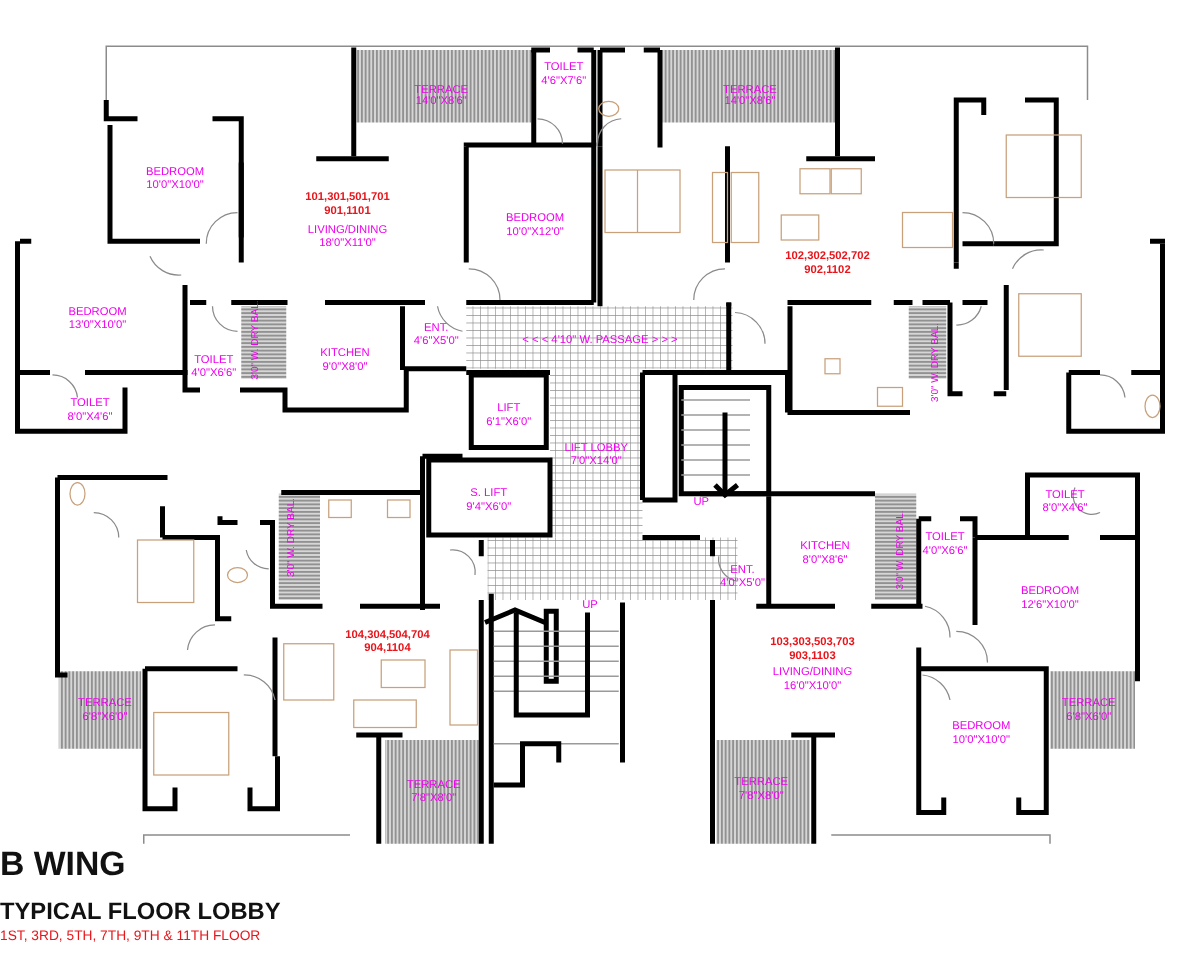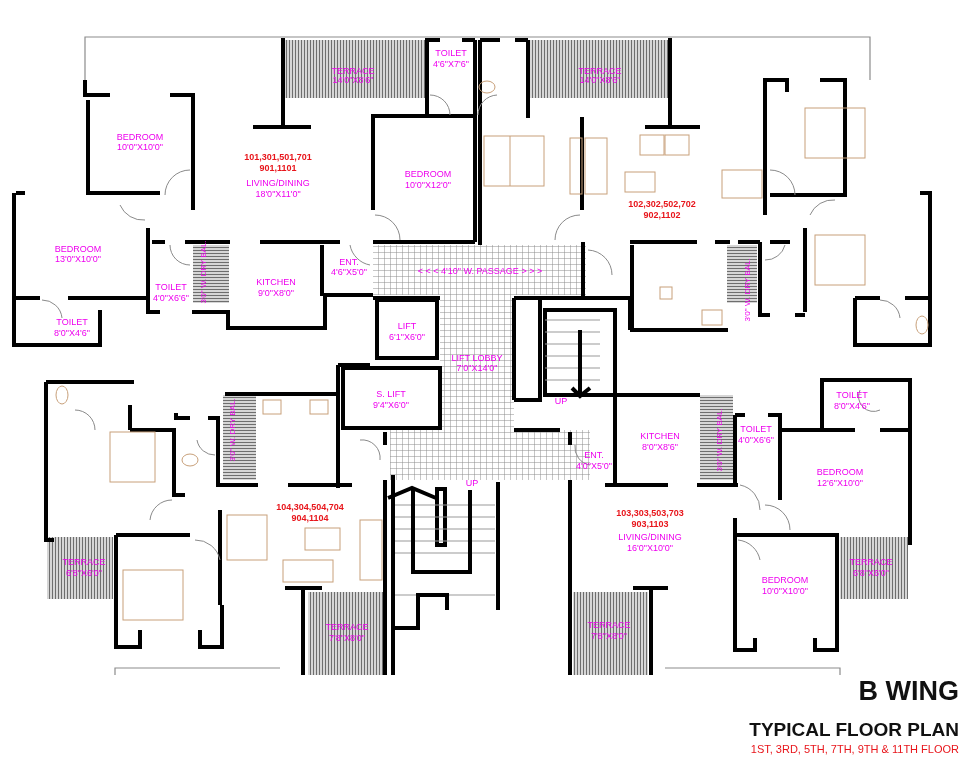--- a/index.html
+++ b/index.html
@@ -6,21 +6,21 @@
   body { width: 959px; height: 768px; overflow: hidden; position: relative; font-family: "Liberation Sans", sans-serif; }
   svg#plan { position: absolute; left: 0; top: 0; width: 959px; height: 768px; }
   .wall { fill: none; stroke: #000; stroke-width: 4; stroke-linejoin: miter; }
   .thin { fill: none; stroke: #9a9a9a; stroke-width: 1.2; }
   .frame { fill: none; stroke: #8c8c8c; stroke-width: 1.2; }
   .door { fill: none; stroke: #8a8a8a; stroke-width: 1; }
   .furn { fill: none; stroke: #c8a07a; stroke-width: 1; }
   .lbl { fill: #ee00ee; font-family: "Liberation Sans Narrow", "Liberation Sans", sans-serif; font-size: 9px; text-anchor: middle; }
   .unit { fill: #e8151b; font-family: "Liberation Sans", sans-serif; font-size: 9px; font-weight: bold; text-anchor: middle; }
   .rot { fill: #ee00ee; font-family: "Liberation Sans", sans-serif; font-size: 8px; text-anchor: middle; }
-  .title { position: absolute; left: 0; width: 959px; text-align: right; font-family: "Liberation Sans", sans-serif; }
+  .title { position: absolute; left: 0; width: 959px; text-align: left; font-family: "Liberation Sans", sans-serif; }
   #t-wing { top: 676px; font-size: 27px; font-weight: bold; color: #111; }
   #t-sub { top: 719px; font-size: 19px; font-weight: bold; color: #111; }
   #t-floors { top: 743px; font-size: 11px; font-weight: normal; color: #e8151b; }
 </style>
 </head>
 <body>
 
 <svg id="plan" viewBox="0 0 959 768" xmlns="http://www.w3.org/2000/svg">
   <defs>
     <pattern id="hatch" width="3" height="10" patternUnits="userSpaceOnUse">
@@ -319,14 +319,14 @@
     <text class="lbl" x="785" y="594">10'0"X10'0"</text>
     <text class="lbl" x="871" y="565">TERRACE</text>
     <text class="lbl" x="871" y="576">6'8"X6'0"</text>
     <text class="lbl" x="609" y="628">TERRACE</text>
     <text class="lbl" x="609" y="639">7'8"X8'0"</text>
     <text class="rot" transform="translate(722,440) rotate(-90)">3'0" W. DRY BAL.</text>
   </g>
 </svg>
 
 <div class="title" id="t-wing">B WING</div>
-<div class="title" id="t-sub">TYPICAL FLOOR PLAN</div>
+<div class="title" id="t-sub">TYPICAL FLOOR LOBBY</div>
 <div class="title" id="t-floors">1ST, 3RD, 5TH, 7TH, 9TH &amp; 11TH FLOOR</div>
 
 </body></html>

